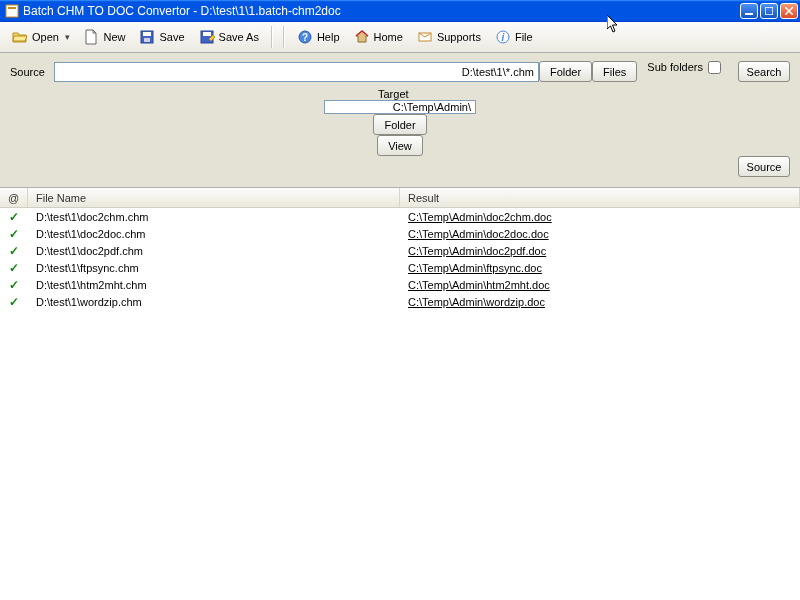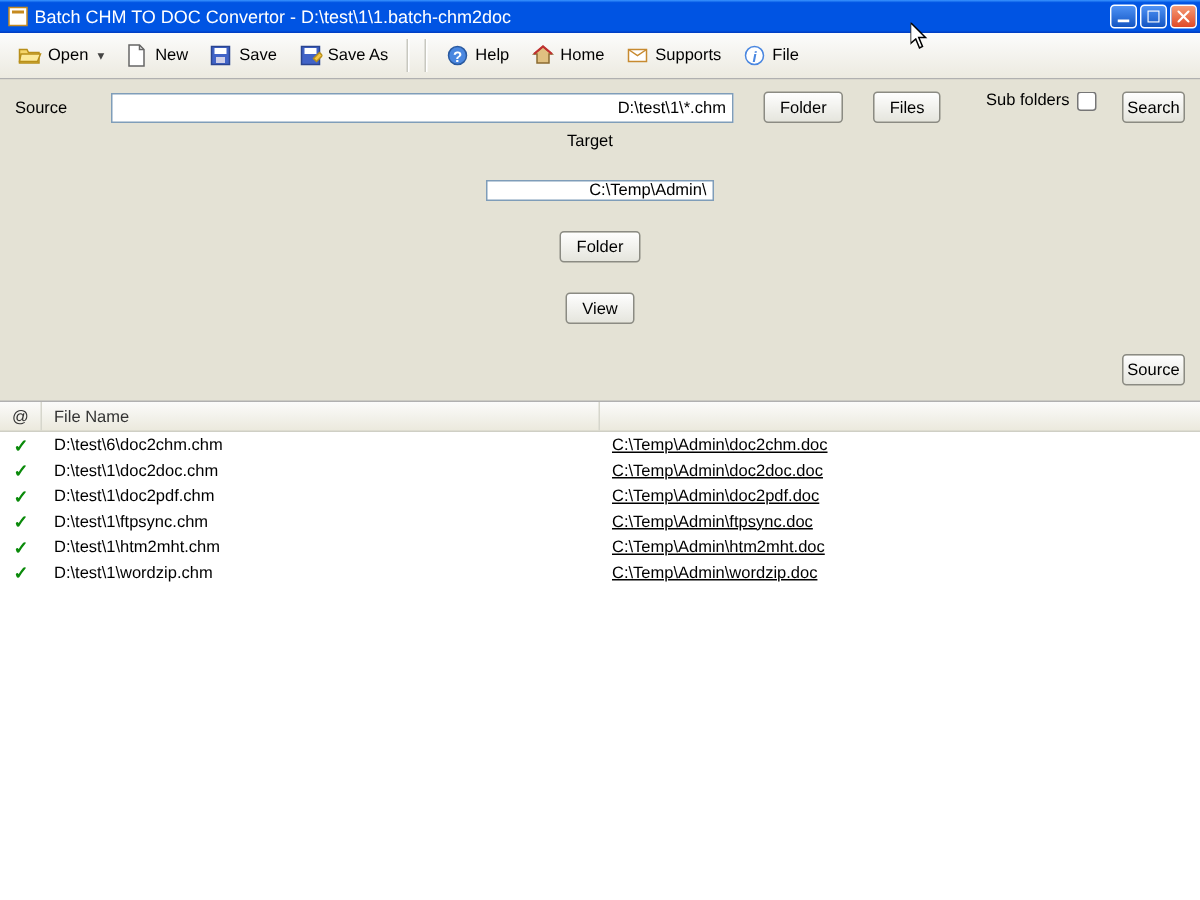--- a/index.html
+++ b/index.html
@@ -56,34 +56,34 @@
   gap: 4px;
 }
 .tsep { width: 2px; height: 22px; border-left:1px solid #c8c8c0; border-right:1px solid #fff; margin:0 4px; }
 .drop-arrow { font-size:9px; color:#444; margin-left:2px;}
 
 .form-area {
   background: #e4e2d5;
   border-bottom: 1px solid #b0b0b0;
   padding: 8px 10px 10px 10px;
 }
-.row { display:flex; align-items:center; gap:20px; margin-bottom:6px;}
+.row { display:flex; align-items:center; gap:0; margin-bottom:6px;}
 .row:last-child{margin-bottom:0;flex-direction:column;}
 .lbl { width:44px; text-align:left; color:#000; }
 .txt {
   flex:1; height:20px; border:1px solid #7f9db9; background:#fff;
   padding:0 4px; font:inherit;text-align:right;
 }
 .btn {
   height:21px; padding:0 10px;
   background:linear-gradient(to bottom,#fefefe,#e5e5dd);
   border:1px solid #8b8b83; border-radius:3px;
   font:inherit; cursor:pointer;
 }
-.btn.wide{ width:42px; padding:0; }
+.btn.wide{ width:52px; padding:0; }
 .chk { width:13px;height:13px; }
 .right-group{ display:flex; gap:5px; margin-left:10px;}
 
 .table-head {
   height:20px;
   background:linear-gradient(to bottom,#fbfbfa,#ebe9dd);
   border-bottom:1px solid #cfcfc5;
   display:flex;
 }
 .th {
@@ -245,28 +245,29 @@
     <button class="btn">View</button>
     <div class="right-group" style="margin-left:auto">
       <button class="btn wide">Source</button>
     </div>
   </div>
 </div>
 
 <div class="table-head">
   <div class="th at">@</div>
   <div class="th fn">File Name</div>
+  <div class="th res">Result</div>
 </div>
 
 <div class="table-body" id="tbody">
     <div class="tr">
       <div class="td at">
         <span class="check-mark">✓</span>
       </div>
-      <div class="td fn">D:\test\6\doc2chm.chm</div>
+      <div class="td fn">D:\test\1\doc2chm.chm</div>
       <div class="td res">C:\Temp\Admin\doc2chm.doc</div>
     </div>
     <div class="tr">
       <div class="td at">
         <span class="check-mark">✓</span>
       </div>
       <div class="td fn">D:\test\1\doc2doc.chm</div>
       <div class="td res">C:\Temp\Admin\doc2doc.doc</div>
     </div>
     <div class="tr">

